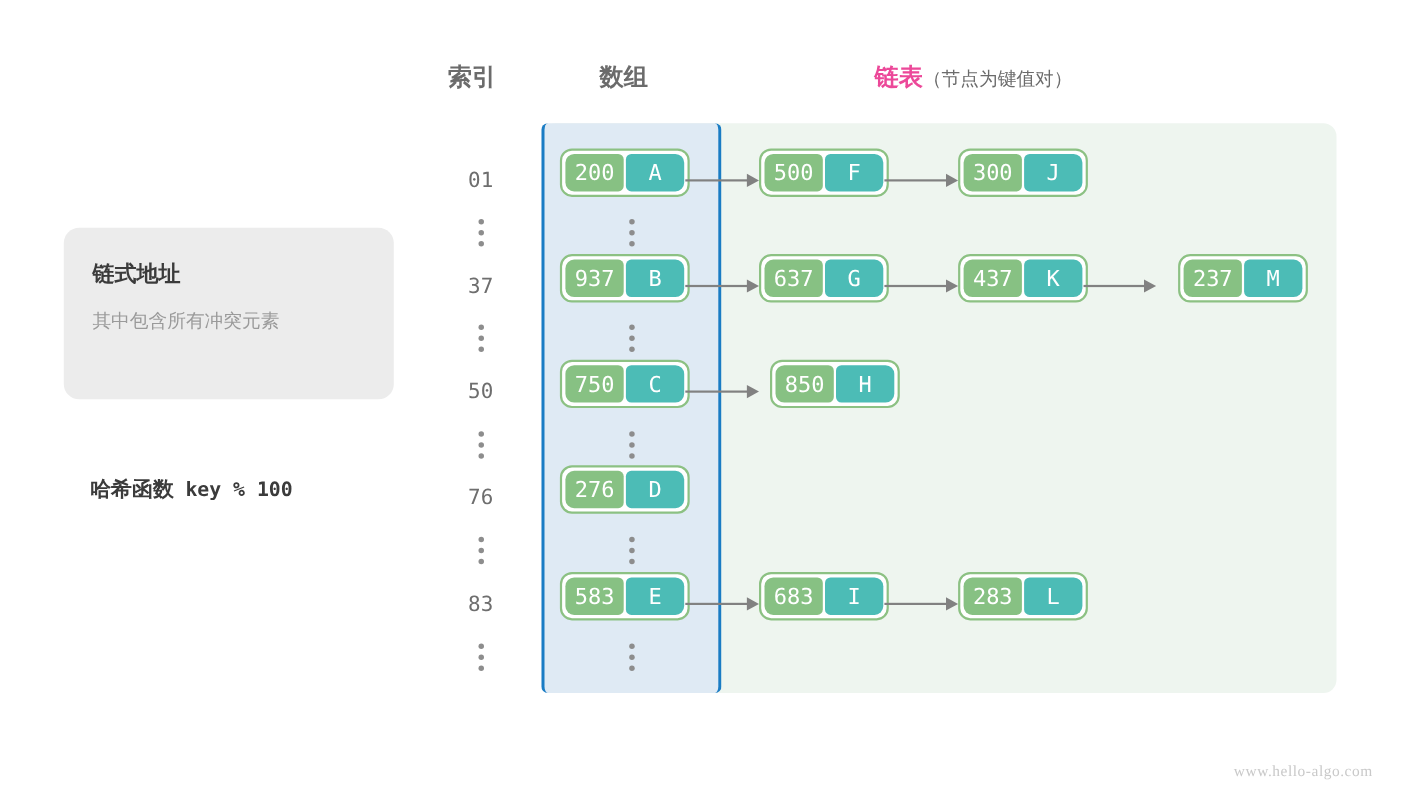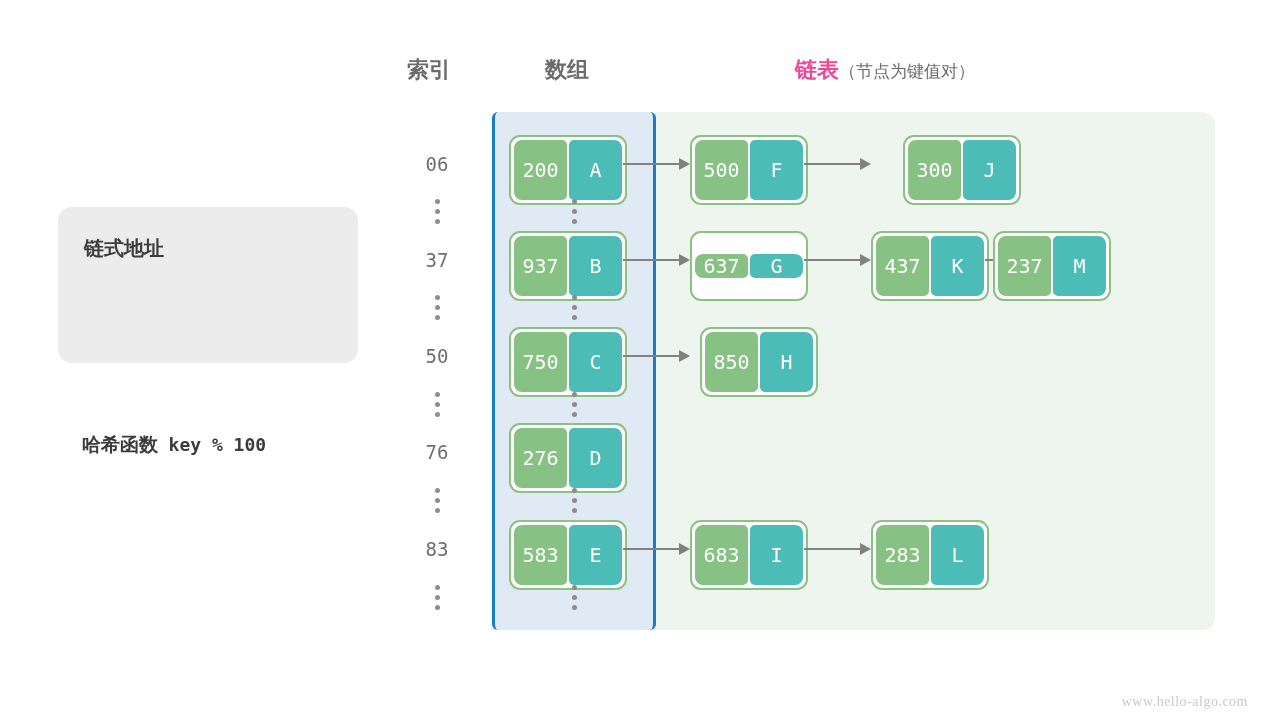--- a/index.html
+++ b/index.html
@@ -123,21 +123,21 @@
     width: 42px;
     text-align: center;
     font-family: "DejaVu Sans Mono", "Liberation Mono", monospace;
     font-size: 19px;
     color: #6e6e6e;
     line-height: 58px;
   }
   .node {
     position: absolute;
     top: 0;
-    height: 70px;
+    height: 44px;
     border: 2px solid #8cc183;
     border-radius: 11px;
     background: #ffffff;
     box-sizing: border-box;
     padding: 3px;
     display: flex;
   }
   .cell {
     display: flex;
     align-items: center;
@@ -212,80 +212,81 @@
 </style>
 </head>
 <body>
 
 <div id="hdr-index" class="col-header">索引</div>
 <div id="hdr-array" class="col-header">数组</div>
 <div id="hdr-list" class="col-header"><span class="hdr-strong">链表</span><span class="hdr-note">（节点为键值对）</span></div>
 
 <div id="info-card">
   <div class="card-title">链式地址</div>
+  <div class="card-line">其中包含所有冲突元素</div>
 </div>
 
 <div id="hash-note">
   <div class="hash-title"><span>哈希函数</span>&nbsp;&nbsp;<span class="mono">key % 100</span></div>
 </div>
 
 <div id="linked-panel"></div>
 <div id="array-panel"></div>
 
 <div id="rows-layer">
     <div class="row" style="top: 135px;">
-      <div class="idx-label" style="top: 0px;">06</div>
+      <div class="idx-label" style="top: 0px;">01</div>
       <div class="node" style="left: 509px;">
         <div class="cell cell-key">200</div>
         <div class="cell cell-val">A</div>
       </div>
       <div class="arrow" style="left: 623px; width: 67px;">
         <div class="shaft" style="width: 58px;"></div>
         <div class="head" style="left: 56px;"></div>
       </div>
       <div class="node" style="left: 690px;">
         <div class="cell cell-key">500</div>
         <div class="cell cell-val">F</div>
       </div>
       <div class="arrow" style="left: 804px; width: 67px;">
         <div class="shaft" style="width: 58px;"></div>
         <div class="head" style="left: 56px;"></div>
       </div>
-      <div class="node" style="left: 871px; margin-left: 32px;">
+      <div class="node" style="left: 871px;">
         <div class="cell cell-key">300</div>
         <div class="cell cell-val">J</div>
       </div>
     </div>
     <div class="row" style="top: 231px;">
       <div class="idx-label" style="top: 0px;">37</div>
       <div class="node" style="left: 509px;">
         <div class="cell cell-key">937</div>
         <div class="cell cell-val">B</div>
       </div>
       <div class="arrow" style="left: 623px; width: 67px;">
         <div class="shaft" style="width: 58px;"></div>
         <div class="head" style="left: 56px;"></div>
       </div>
-      <div class="node" style="left: 690px; align-items: center;">
+      <div class="node" style="left: 690px;">
         <div class="cell cell-key">637</div>
         <div class="cell cell-val">G</div>
       </div>
       <div class="arrow" style="left: 804px; width: 67px;">
         <div class="shaft" style="width: 58px;"></div>
         <div class="head" style="left: 56px;"></div>
       </div>
       <div class="node" style="left: 871px;">
         <div class="cell cell-key">437</div>
         <div class="cell cell-val">K</div>
       </div>
       <div class="arrow" style="left: 985px; width: 66px;">
         <div class="shaft" style="width: 57px;"></div>
         <div class="head" style="left: 55px;"></div>
       </div>
-      <div class="node" style="left: 993px;">
+      <div class="node" style="left: 1071px;">
         <div class="cell cell-key">237</div>
         <div class="cell cell-val">M</div>
       </div>
     </div>
     <div class="row" style="top: 327px;">
       <div class="idx-label" style="top: 0px;">50</div>
       <div class="node" style="left: 509px;">
         <div class="cell cell-key">750</div>
         <div class="cell cell-val">C</div>
       </div>

